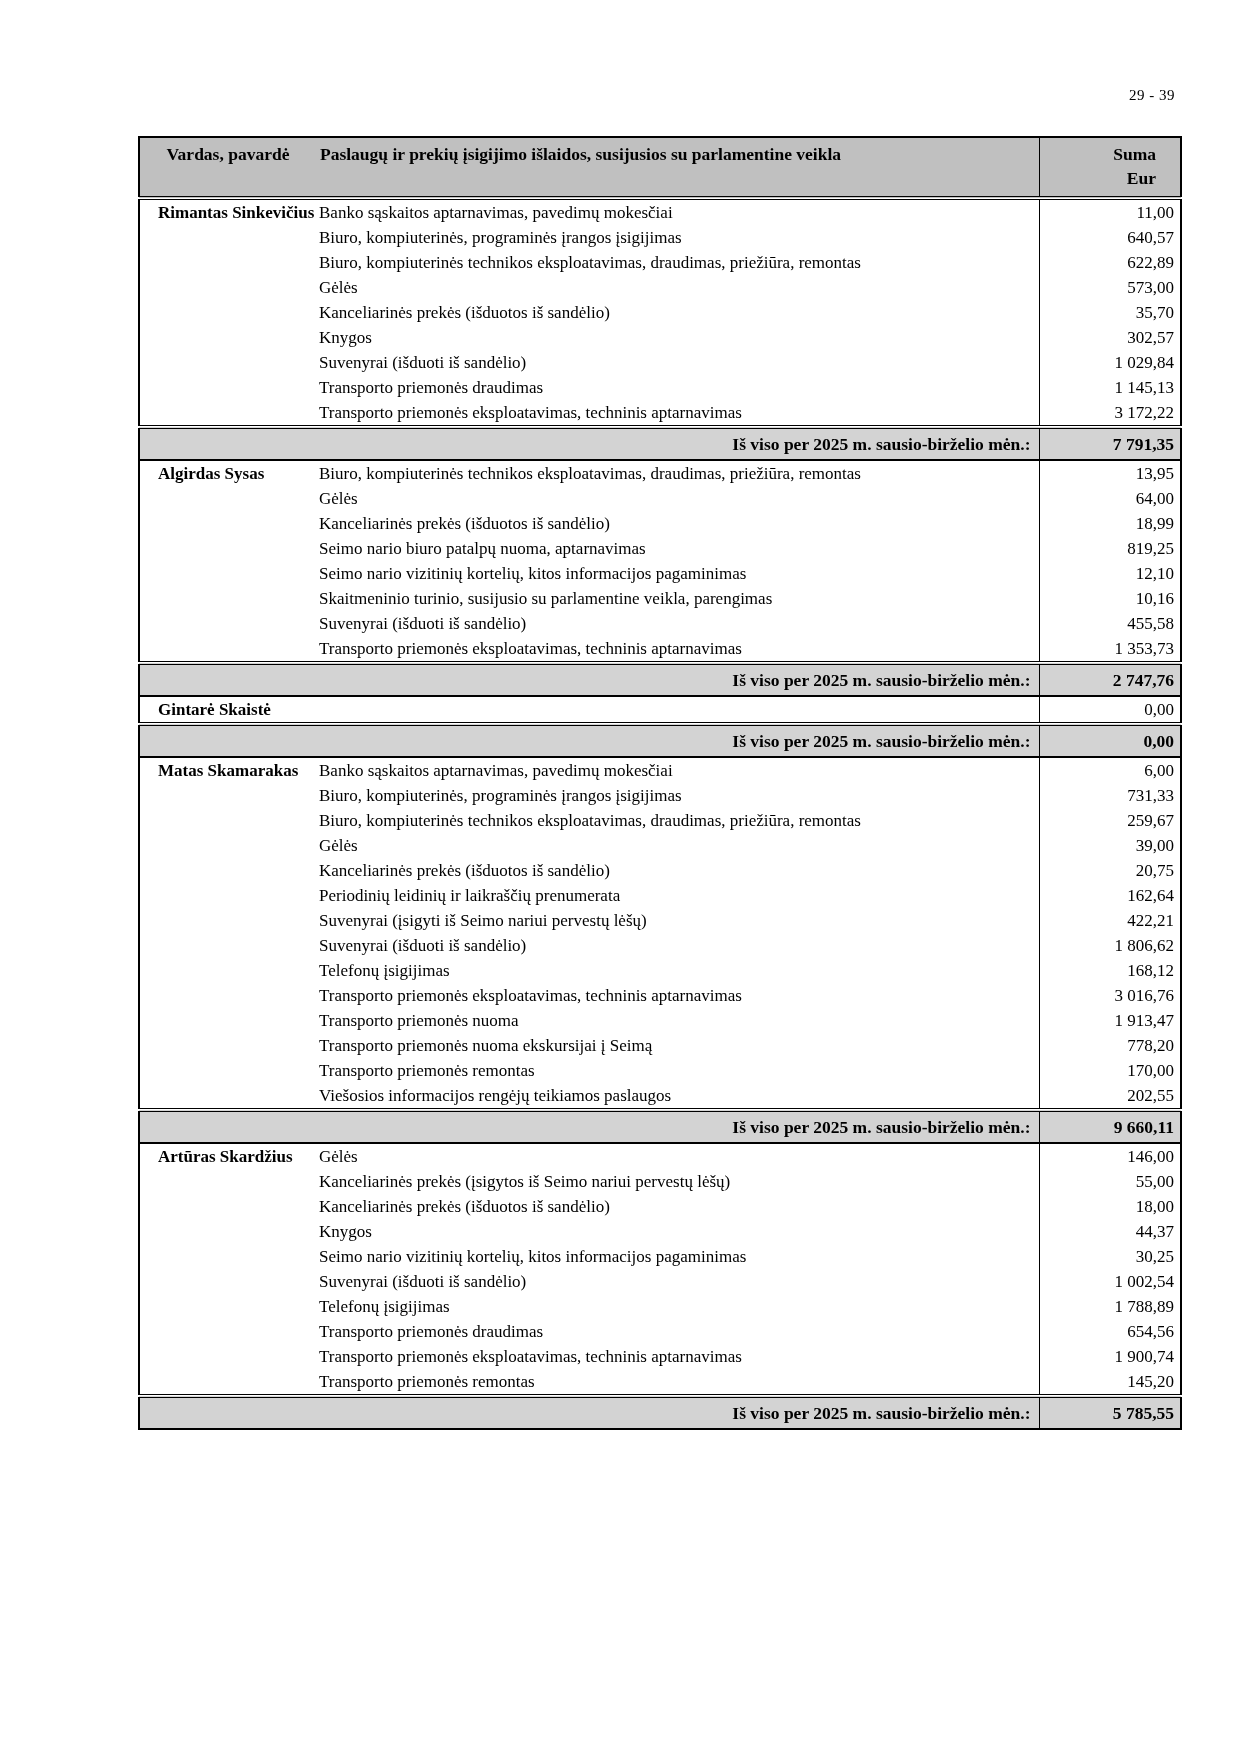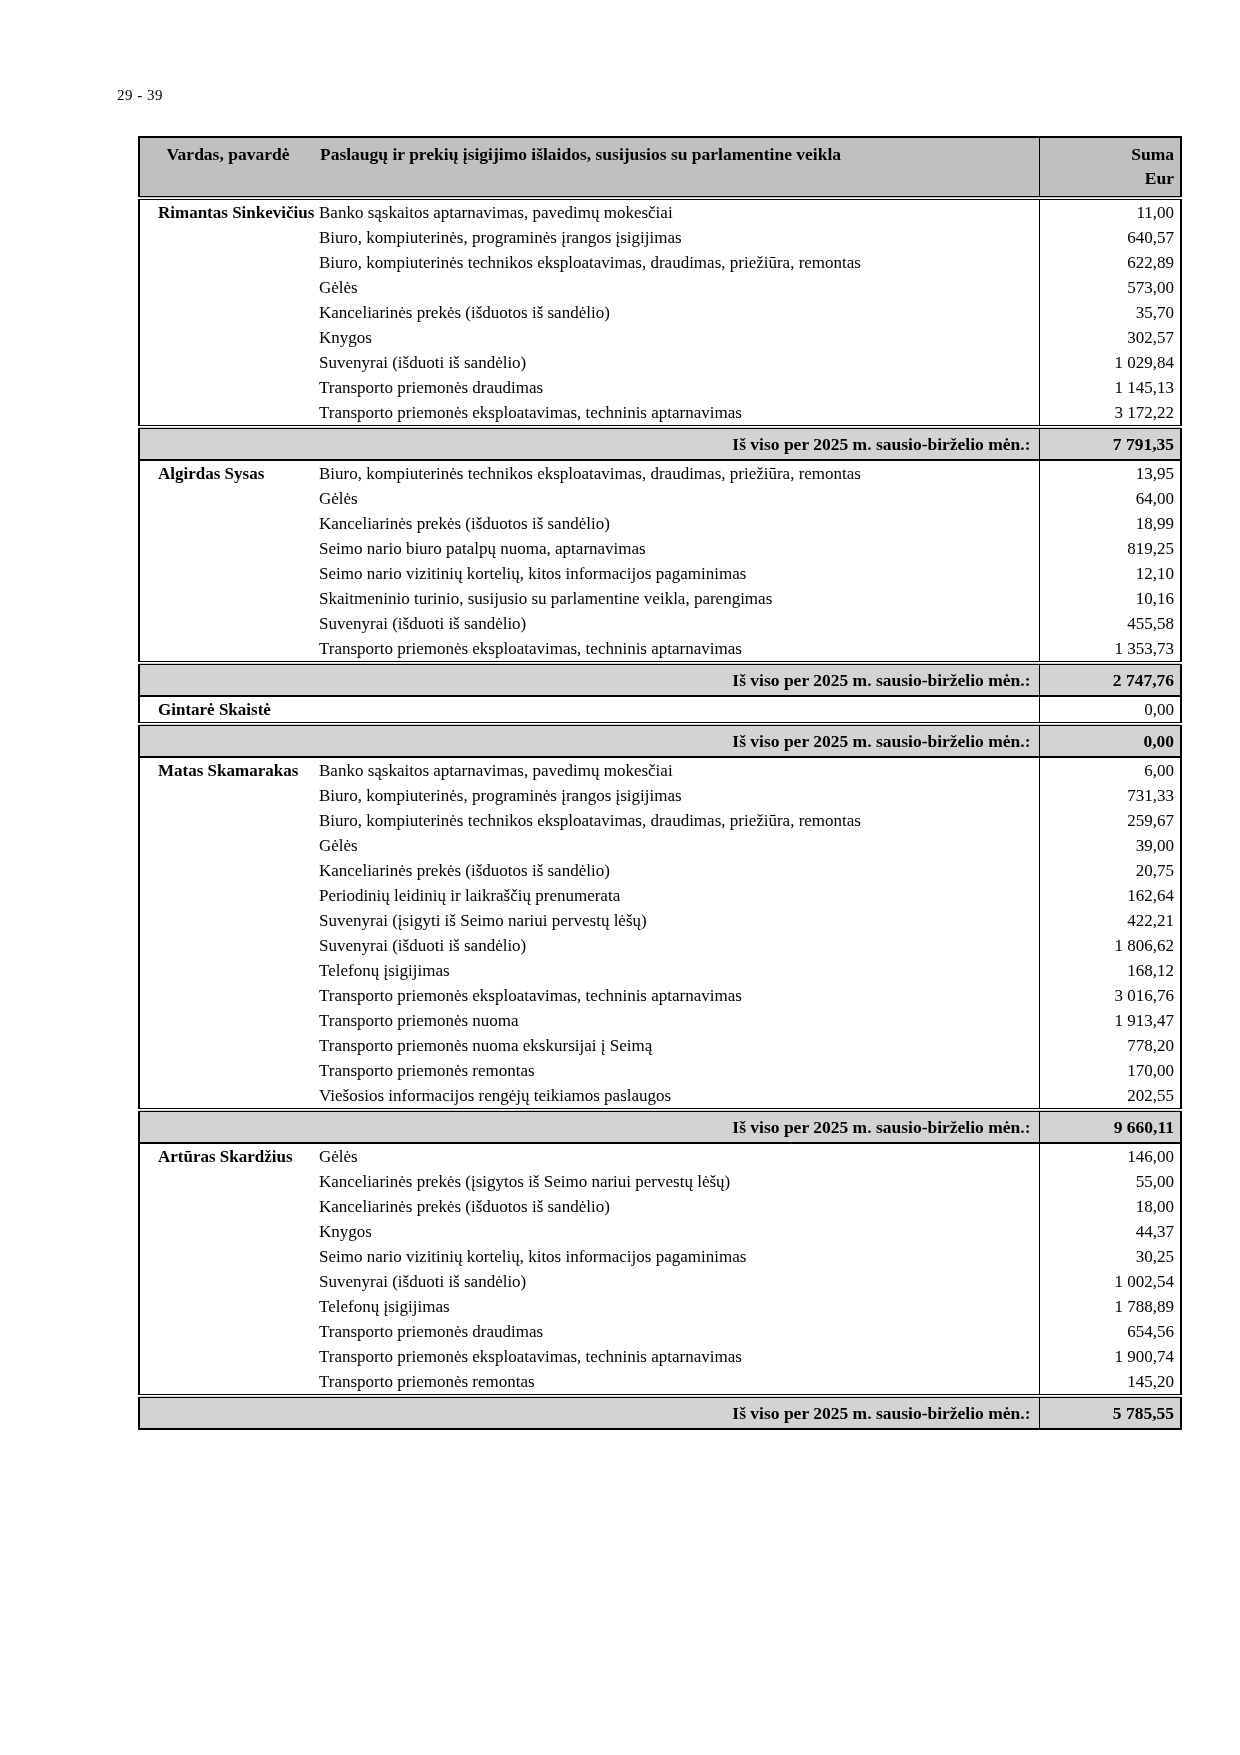--- a/index.html
+++ b/index.html
@@ -8,23 +8,23 @@
     position: relative;
     width: 1240px;
     height: 1755px;
     font-family: "Liberation Serif", "DejaVu Serif", serif;
     color: #000;
     overflow: hidden;
   }
   .page-number {
     position: absolute;
     top: 87px;
-    left: 117px;
+    left: 133px;
     width: 1042px;
-    text-align: left;
+    text-align: right;
     font-size: 15px;
     letter-spacing: 0.5px;
   }
   table.expense-table {
     position: absolute;
     top: 136px;
     left: 138px;
     width: 1042px;
     border-collapse: collapse;
     border: 2px solid var(--border-color, #000);
@@ -41,21 +41,21 @@
     font-weight: bold;
     font-size: 17.5px;
     padding: 4px 2px 6px 2px;
     line-height: 24px;
     height: 58px;
   }
   th.col-name { text-align: center; }
   th.col-desc { text-align: left; padding-left: 4px; }
   th.col-sum  {
     text-align: right;
-    padding-right: 6px;
+    padding-right: 24px;
     border-left: 1px solid var(--border-color, #000);
   }
   tbody td { line-height: 25px; background: #fff; }
   td.cell-name {
     font-weight: bold;
     padding-left: 18px;
     white-space: nowrap;
     overflow: hidden;
   }
   td.cell-desc { padding-left: 3px; }

